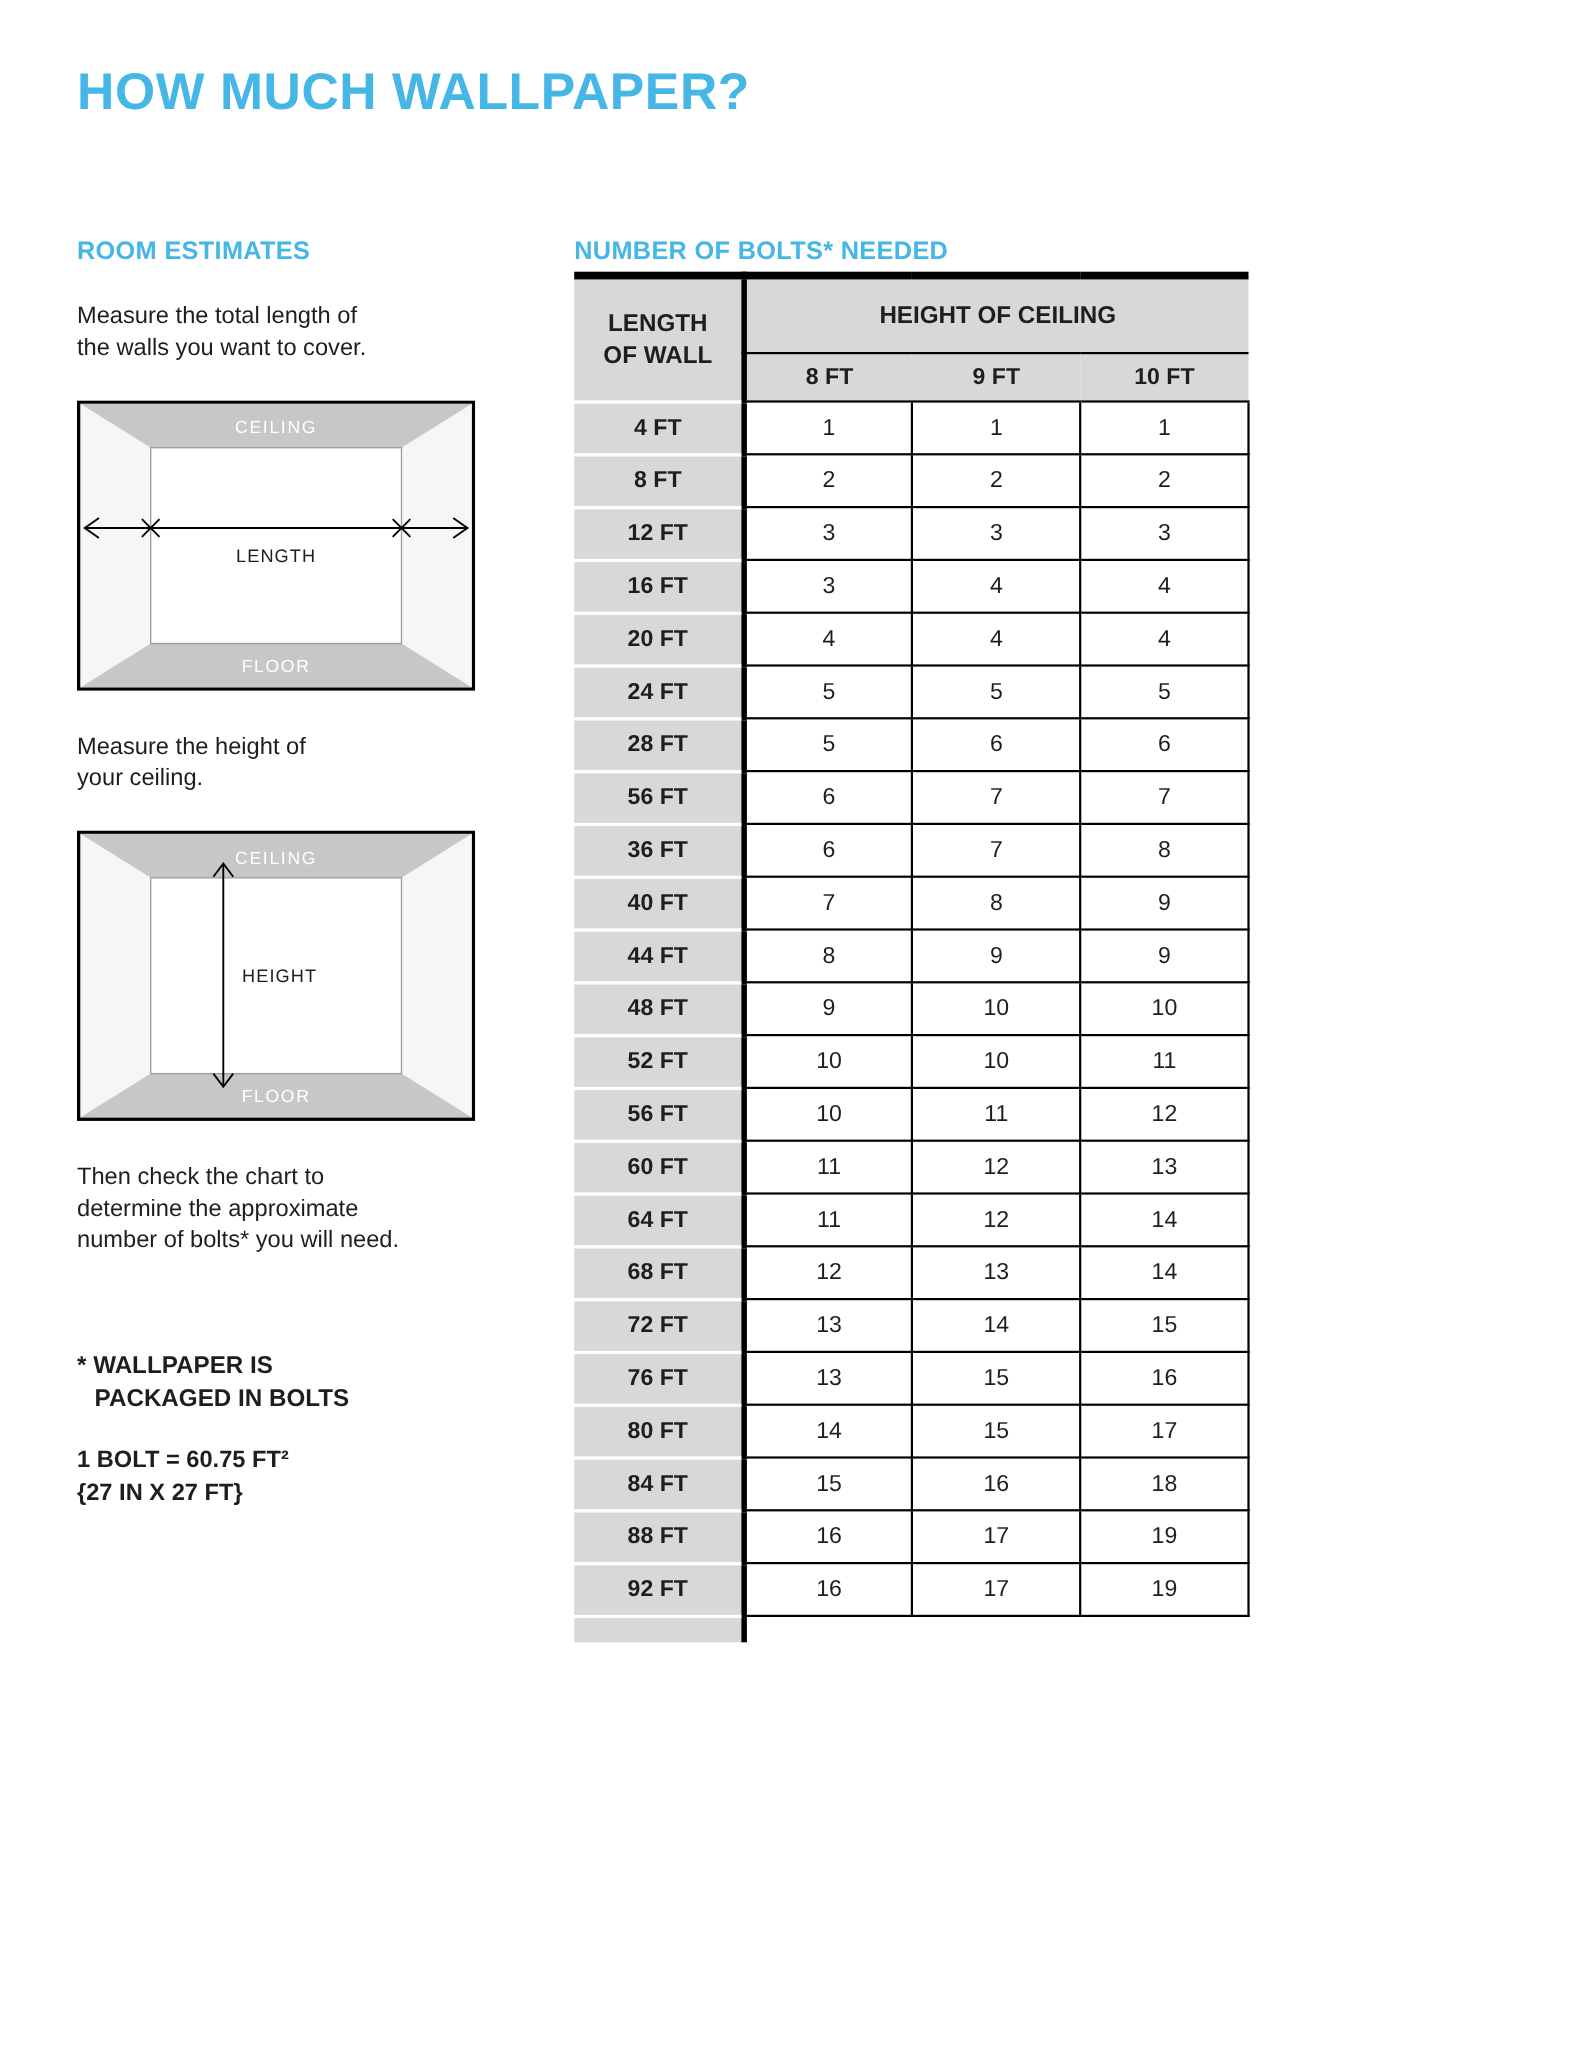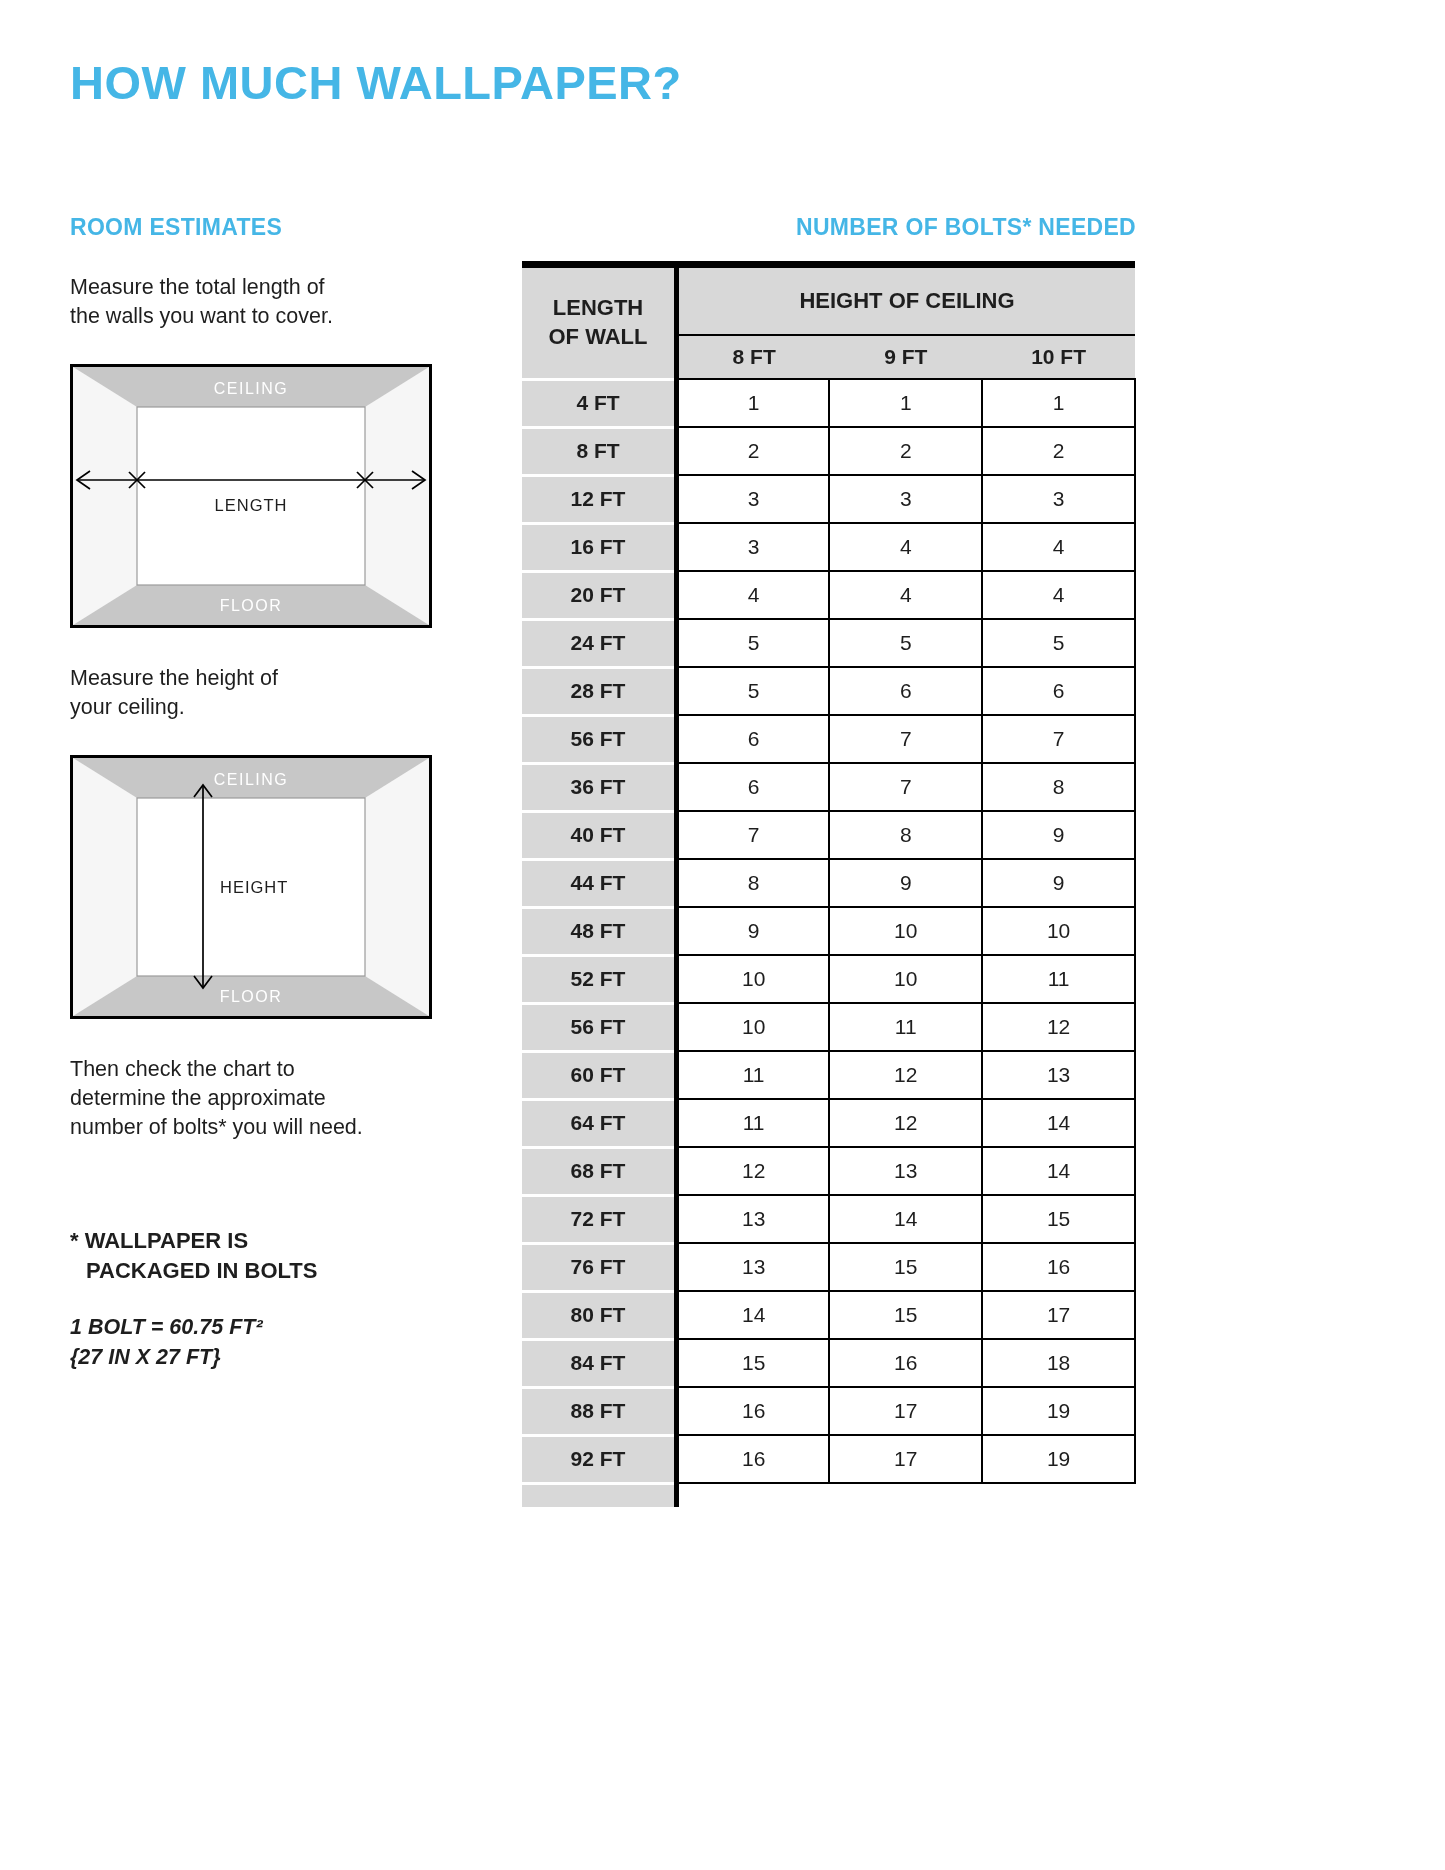--- a/index.html
+++ b/index.html
@@ -31,22 +31,22 @@
   .left-col { width: 402px; margin-right: 50px; }
   .right-col { width: 614px; }
   h2.section-heading {
     margin: 0 0 32px 0;
     font-size: 23px;
     font-weight: bold;
     color: #45b6e6;
     letter-spacing: 0.3px;
   }
   .right-col h2.section-heading {
-    text-align: right;
-    margin-bottom: 20px;
+    text-align: left;
+    margin-bottom: 6px;
   }
   p.body-text {
     margin: 16px 0 34px 0;
     font-size: 21.5px;
     line-height: 1.33;
     white-space: pre-line;
   }
   p.body-text.last { margin-bottom: 85px; }
   svg.diagram { display: block; margin: 0 0 36px 0; }
   svg text { font-family: "Liberation Sans", "DejaVu Sans", sans-serif; }
@@ -55,21 +55,20 @@
     font-size: 22px;
     font-weight: bold;
     line-height: 1.35;
   }
   p.bold-note .indent { padding-left: 16px; }
   p.bolt-size {
     margin: 10px 0 0 0;
     font-size: 21.5px;
     font-weight: bold;
     line-height: 1.4;
-    font-style: italic;
   }
 
   
   table.bolts {
     border-collapse: collapse;
     width: 614px;
     table-layout: fixed;
     border-top: 7px solid #000;
   }
   table.bolts th, table.bolts td {

